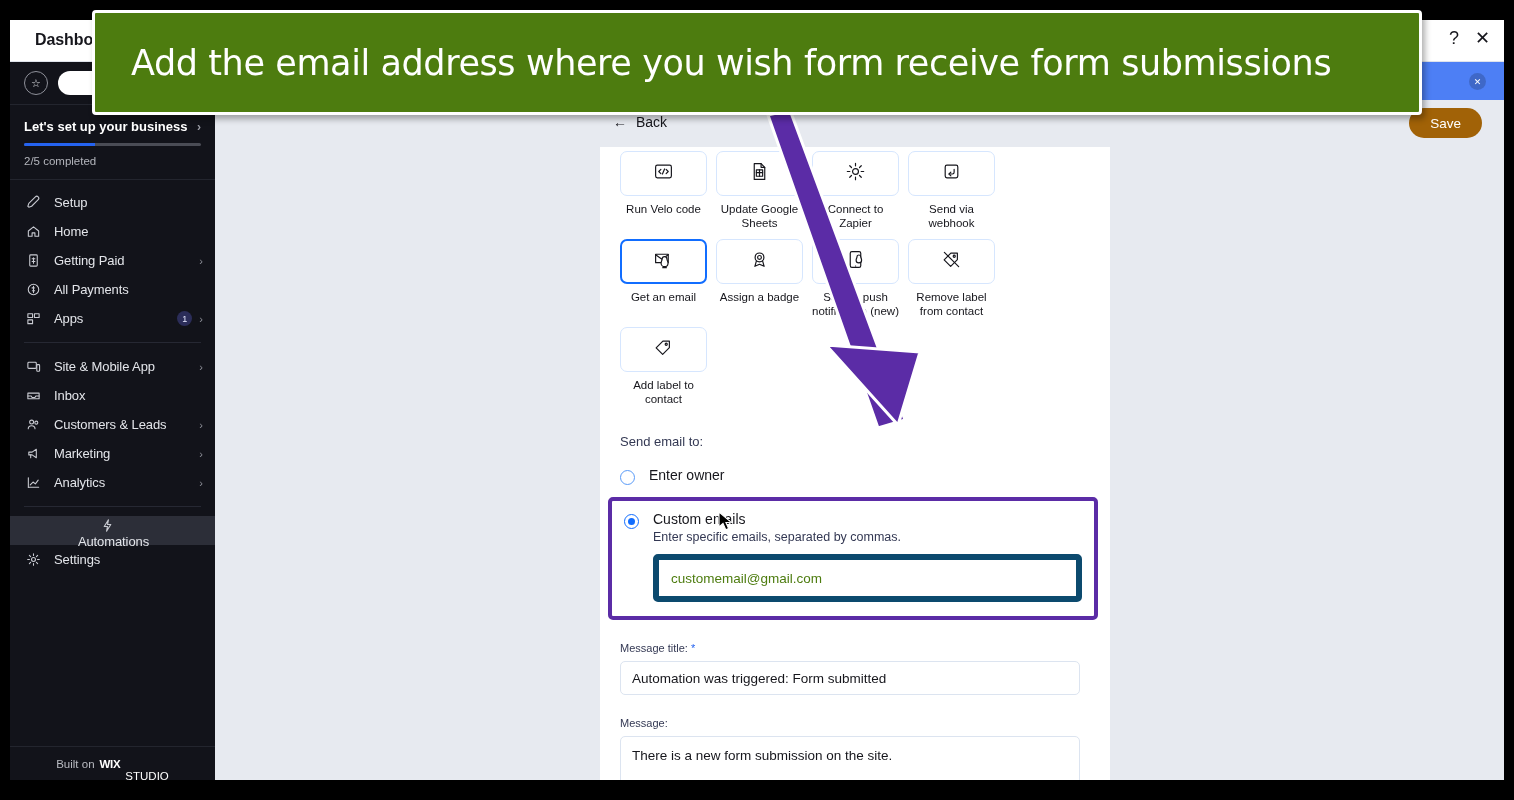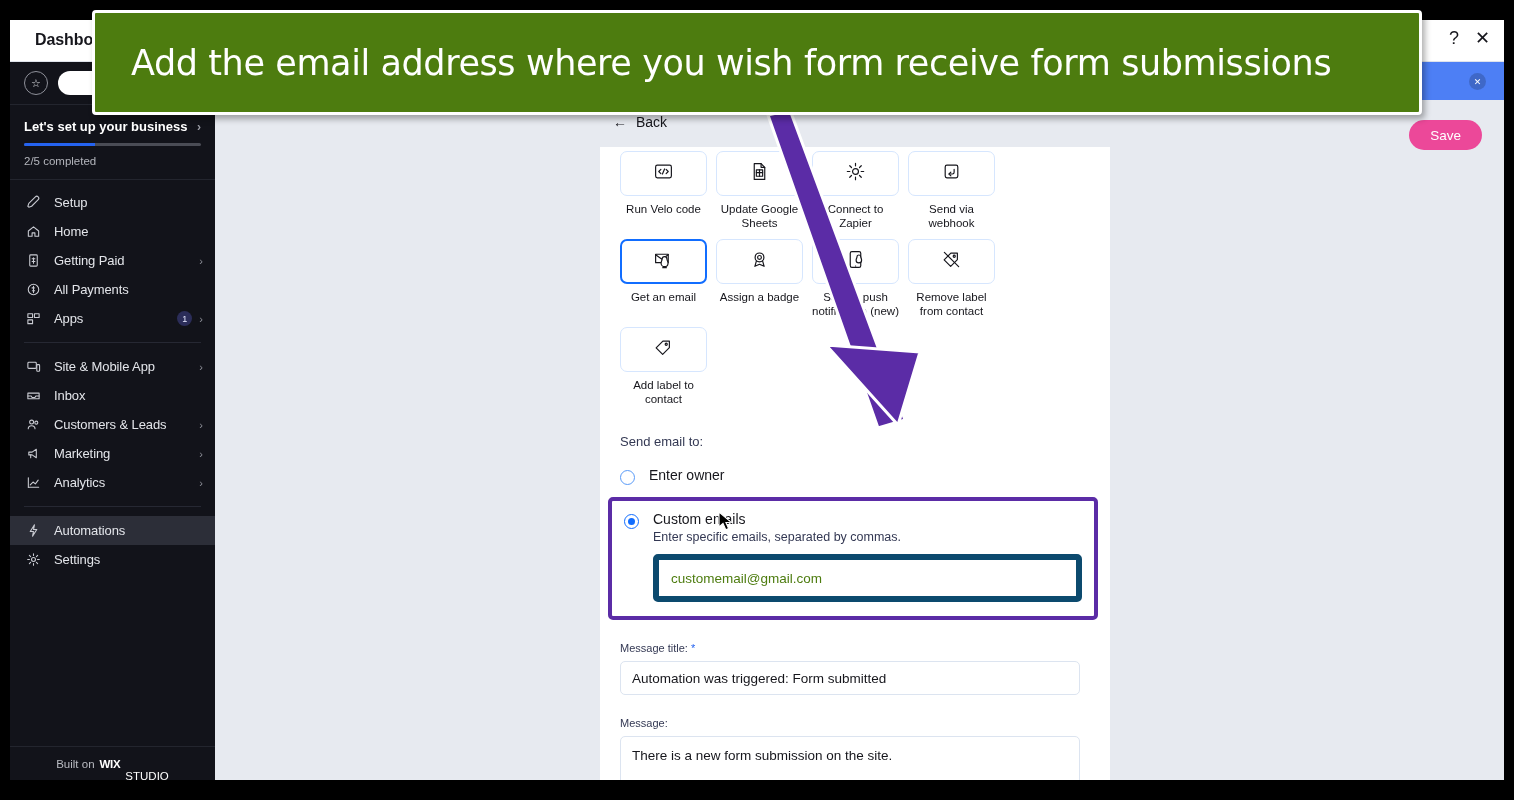--- a/index.html
+++ b/index.html
@@ -84,21 +84,21 @@
     height: 3px; background: #4a4c55; border-radius: 2px; overflow: hidden;
   }
   #progress-fill { height: 100%; width: 40%; background: #2563f0; }
   #progress-label { margin-top: 9px; font-size: 11.5px; color: #b3b5bc; }
 
   #sb-nav { flex: 1 1 auto; padding-top: 8px; overflow: hidden; }
   .nav-item {
     display: flex; align-items: center; height: 29px; padding: 0 12px 0 14px;
     font-size: 13px; color: #e3e5ea; cursor: pointer; position: relative;
   }
-  .nav-item.active { background: #2c2e38; }
+  .nav-item.active { background: #2c2e38; flex-direction: column; }
   .nav-ico {
     width: 18px; flex: 0 0 18px; margin-right: 12px;
     display: flex; align-items: center; justify-content: center;
     color: #c9cbd2;
   }
   .nav-label { flex: 1 1 auto; letter-spacing: -0.1px; }
   .nav-badge {
     width: 15px; height: 15px; border-radius: 50%; background: #2b2d59;
     color: #e6e8ff; font-size: 9px;
     display: flex; align-items: center; justify-content: center; margin-right: 7px;
@@ -131,22 +131,22 @@
   #panel-bar {
     position: absolute; left: 385px; top: 0; width: 510px; height: 47px;
     background: #e7eaf0;
   }
   #back-btn {
     position: absolute; left: 398px; top: 14px;
     display: flex; align-items: center; gap: 9px;
     font-size: 14px; color: #16161c; cursor: pointer; font-weight: 500;
   }
   #save-btn {
-    position: absolute; right: 22px; top: 20px;
-    background: #ec4899; color: #ffffff; border: none;
+    position: absolute; right: 22px; top: 8px;
+    background: #a16207; color: #ffffff; border: none;
     border-radius: 16px; height: 30px; padding: 0 21px;
     font-size: 13.5px; font-family: inherit; cursor: pointer; font-weight: 500;
   }
 
   #panel-body {
     position: absolute; left: 0; top: 47px; right: 0; bottom: 0;
     padding: 0 20px;
   }
 
   

